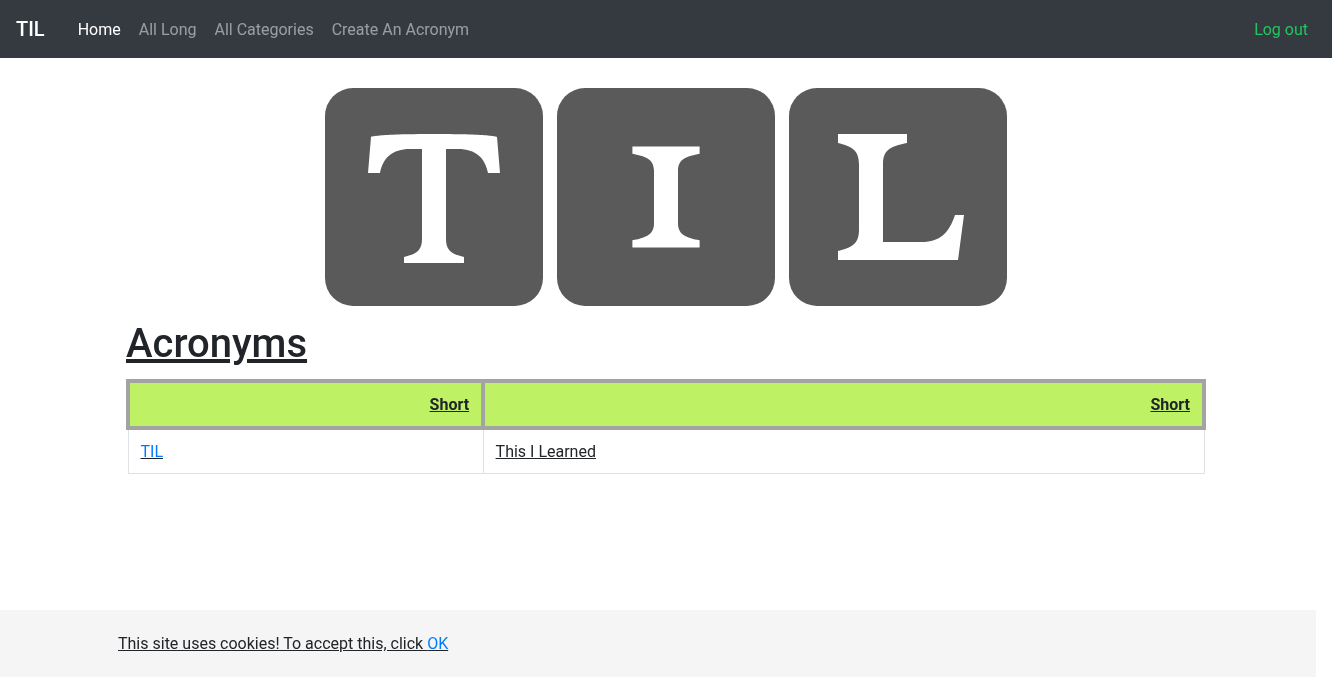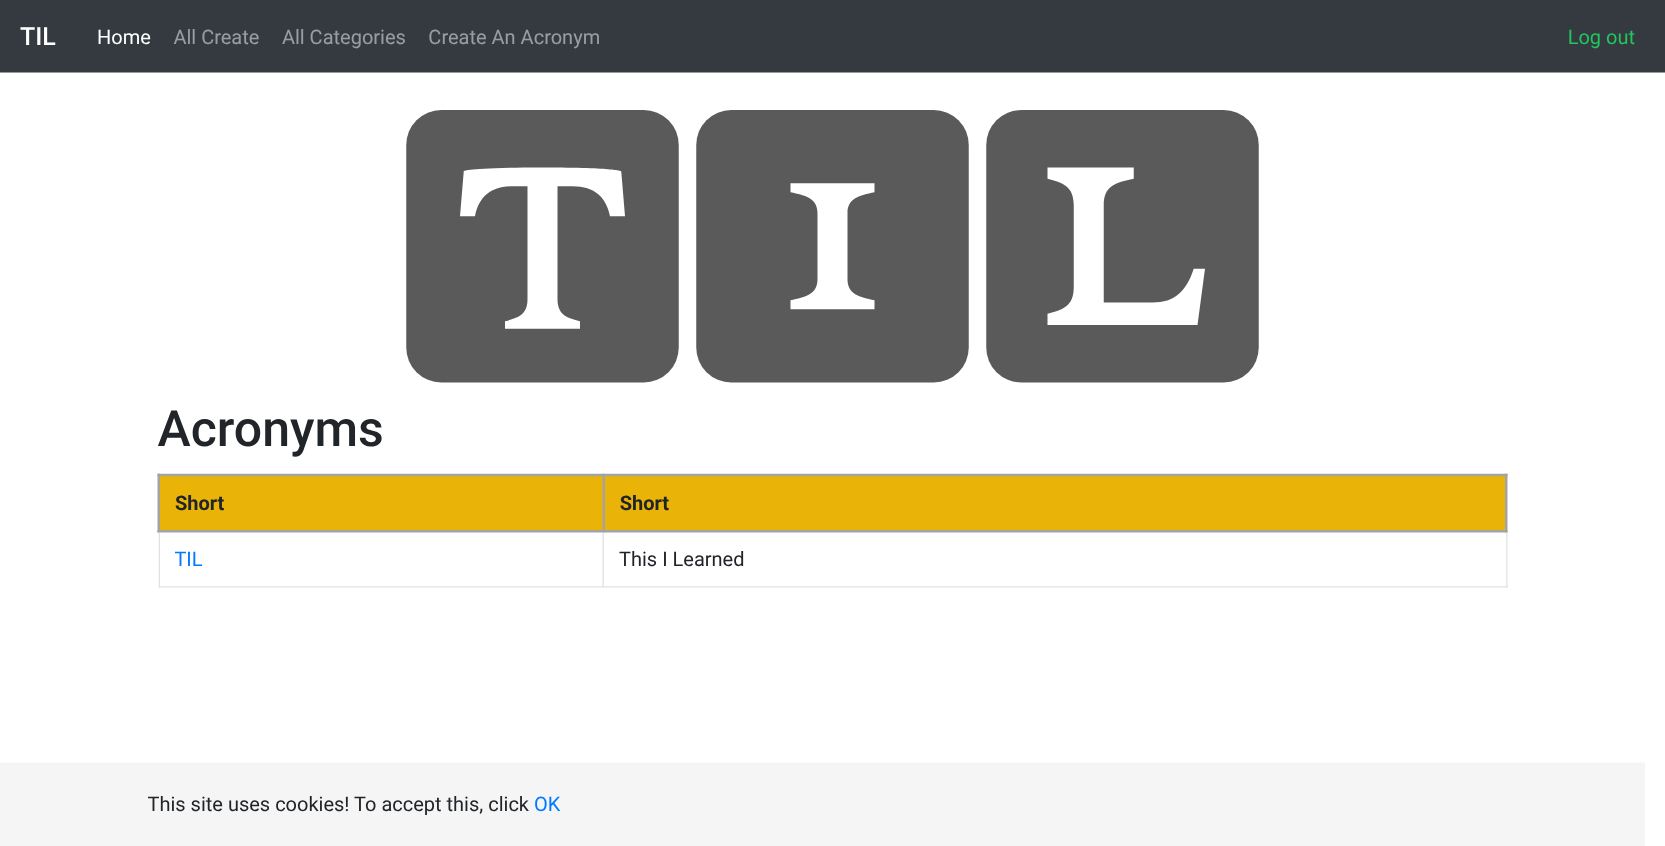--- a/index.html
+++ b/index.html
@@ -44,20 +44,21 @@
     cursor: pointer;
     text-decoration: none;
     padding: 8px;
   }
 
   
   .container {
     max-width: 1110px;
     margin: 0 auto;
     padding: 0 15px;
+    text-decoration: underline;
   }
 
   
   .logo-row {
     display: flex;
     justify-content: center;
     gap: 14px;
     margin-top: 30px;
     margin-bottom: 14px;
   }
@@ -83,24 +84,24 @@
   }
 
   
   table.acronym-table {
     width: 100%;
     border-collapse: collapse;
     border: 1px solid #dee2e6;
     margin-bottom: 16px;
   }
   table.acronym-table thead th {
-    background: #eab308;
-    border: 2px solid #a3a3a3;
+    background: #bef264;
+    border: 4px solid #a3a3a3;
     padding: 12px;
-    text-align: left;
+    text-align: right;
     font-weight: 700;
     color: #212529;
     font-size: 16px;
   }
   table.acronym-table tbody td {
     border: 1px solid #dee2e6;
     padding: 12px;
     font-size: 16px;
     color: #212529;
   }
@@ -130,21 +131,21 @@
   .col-long  { width: 67%; }
 </style>
 </head>
 <body>
 
 <nav class="navbar">
   <div class="navbar-left">
     <a class="navbar-brand">TIL</a>
     <ul class="navbar-nav">
       <li><a class="nav-link active">Home</a></li>
-      <li><a class="nav-link">All Create</a></li>
+      <li><a class="nav-link">All Long</a></li>
       <li><a class="nav-link">All Categories</a></li>
       <li><a class="nav-link">Create An Acronym</a></li>
     </ul>
   </div>
   <a class="logout-link">Log out</a>
 </nav>
 
 <div class="container">
 
   <div class="logo-row">

